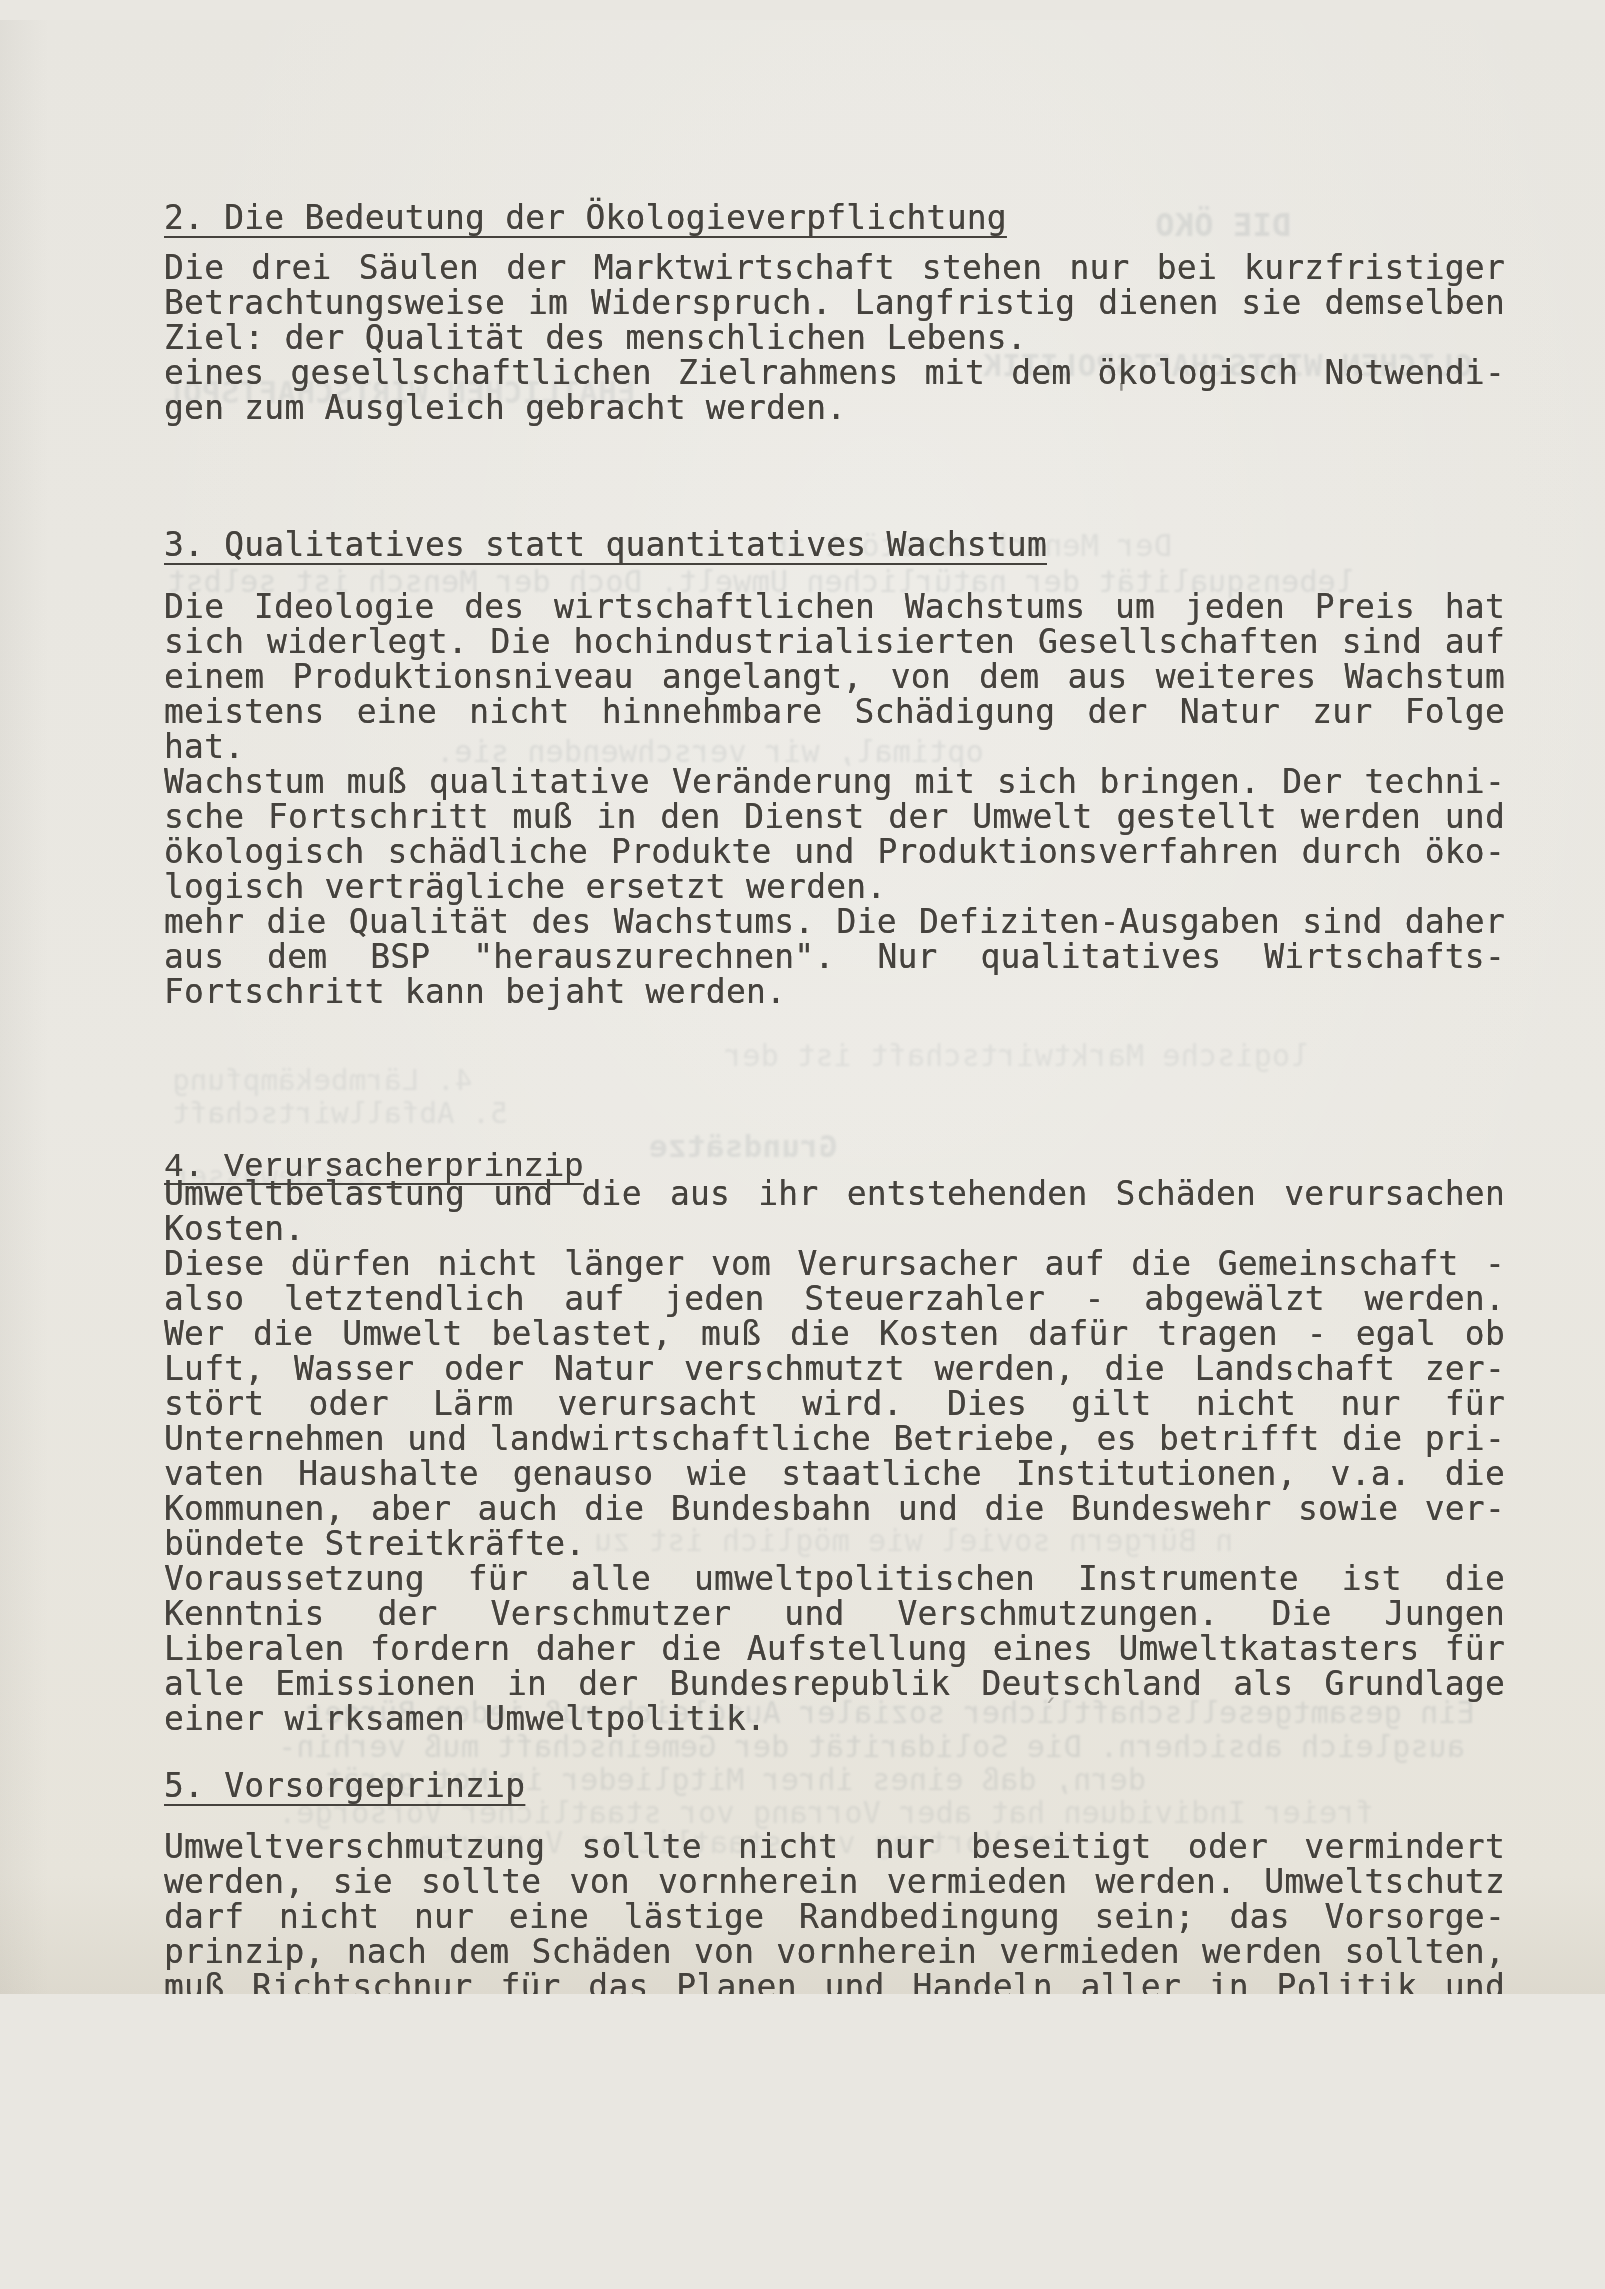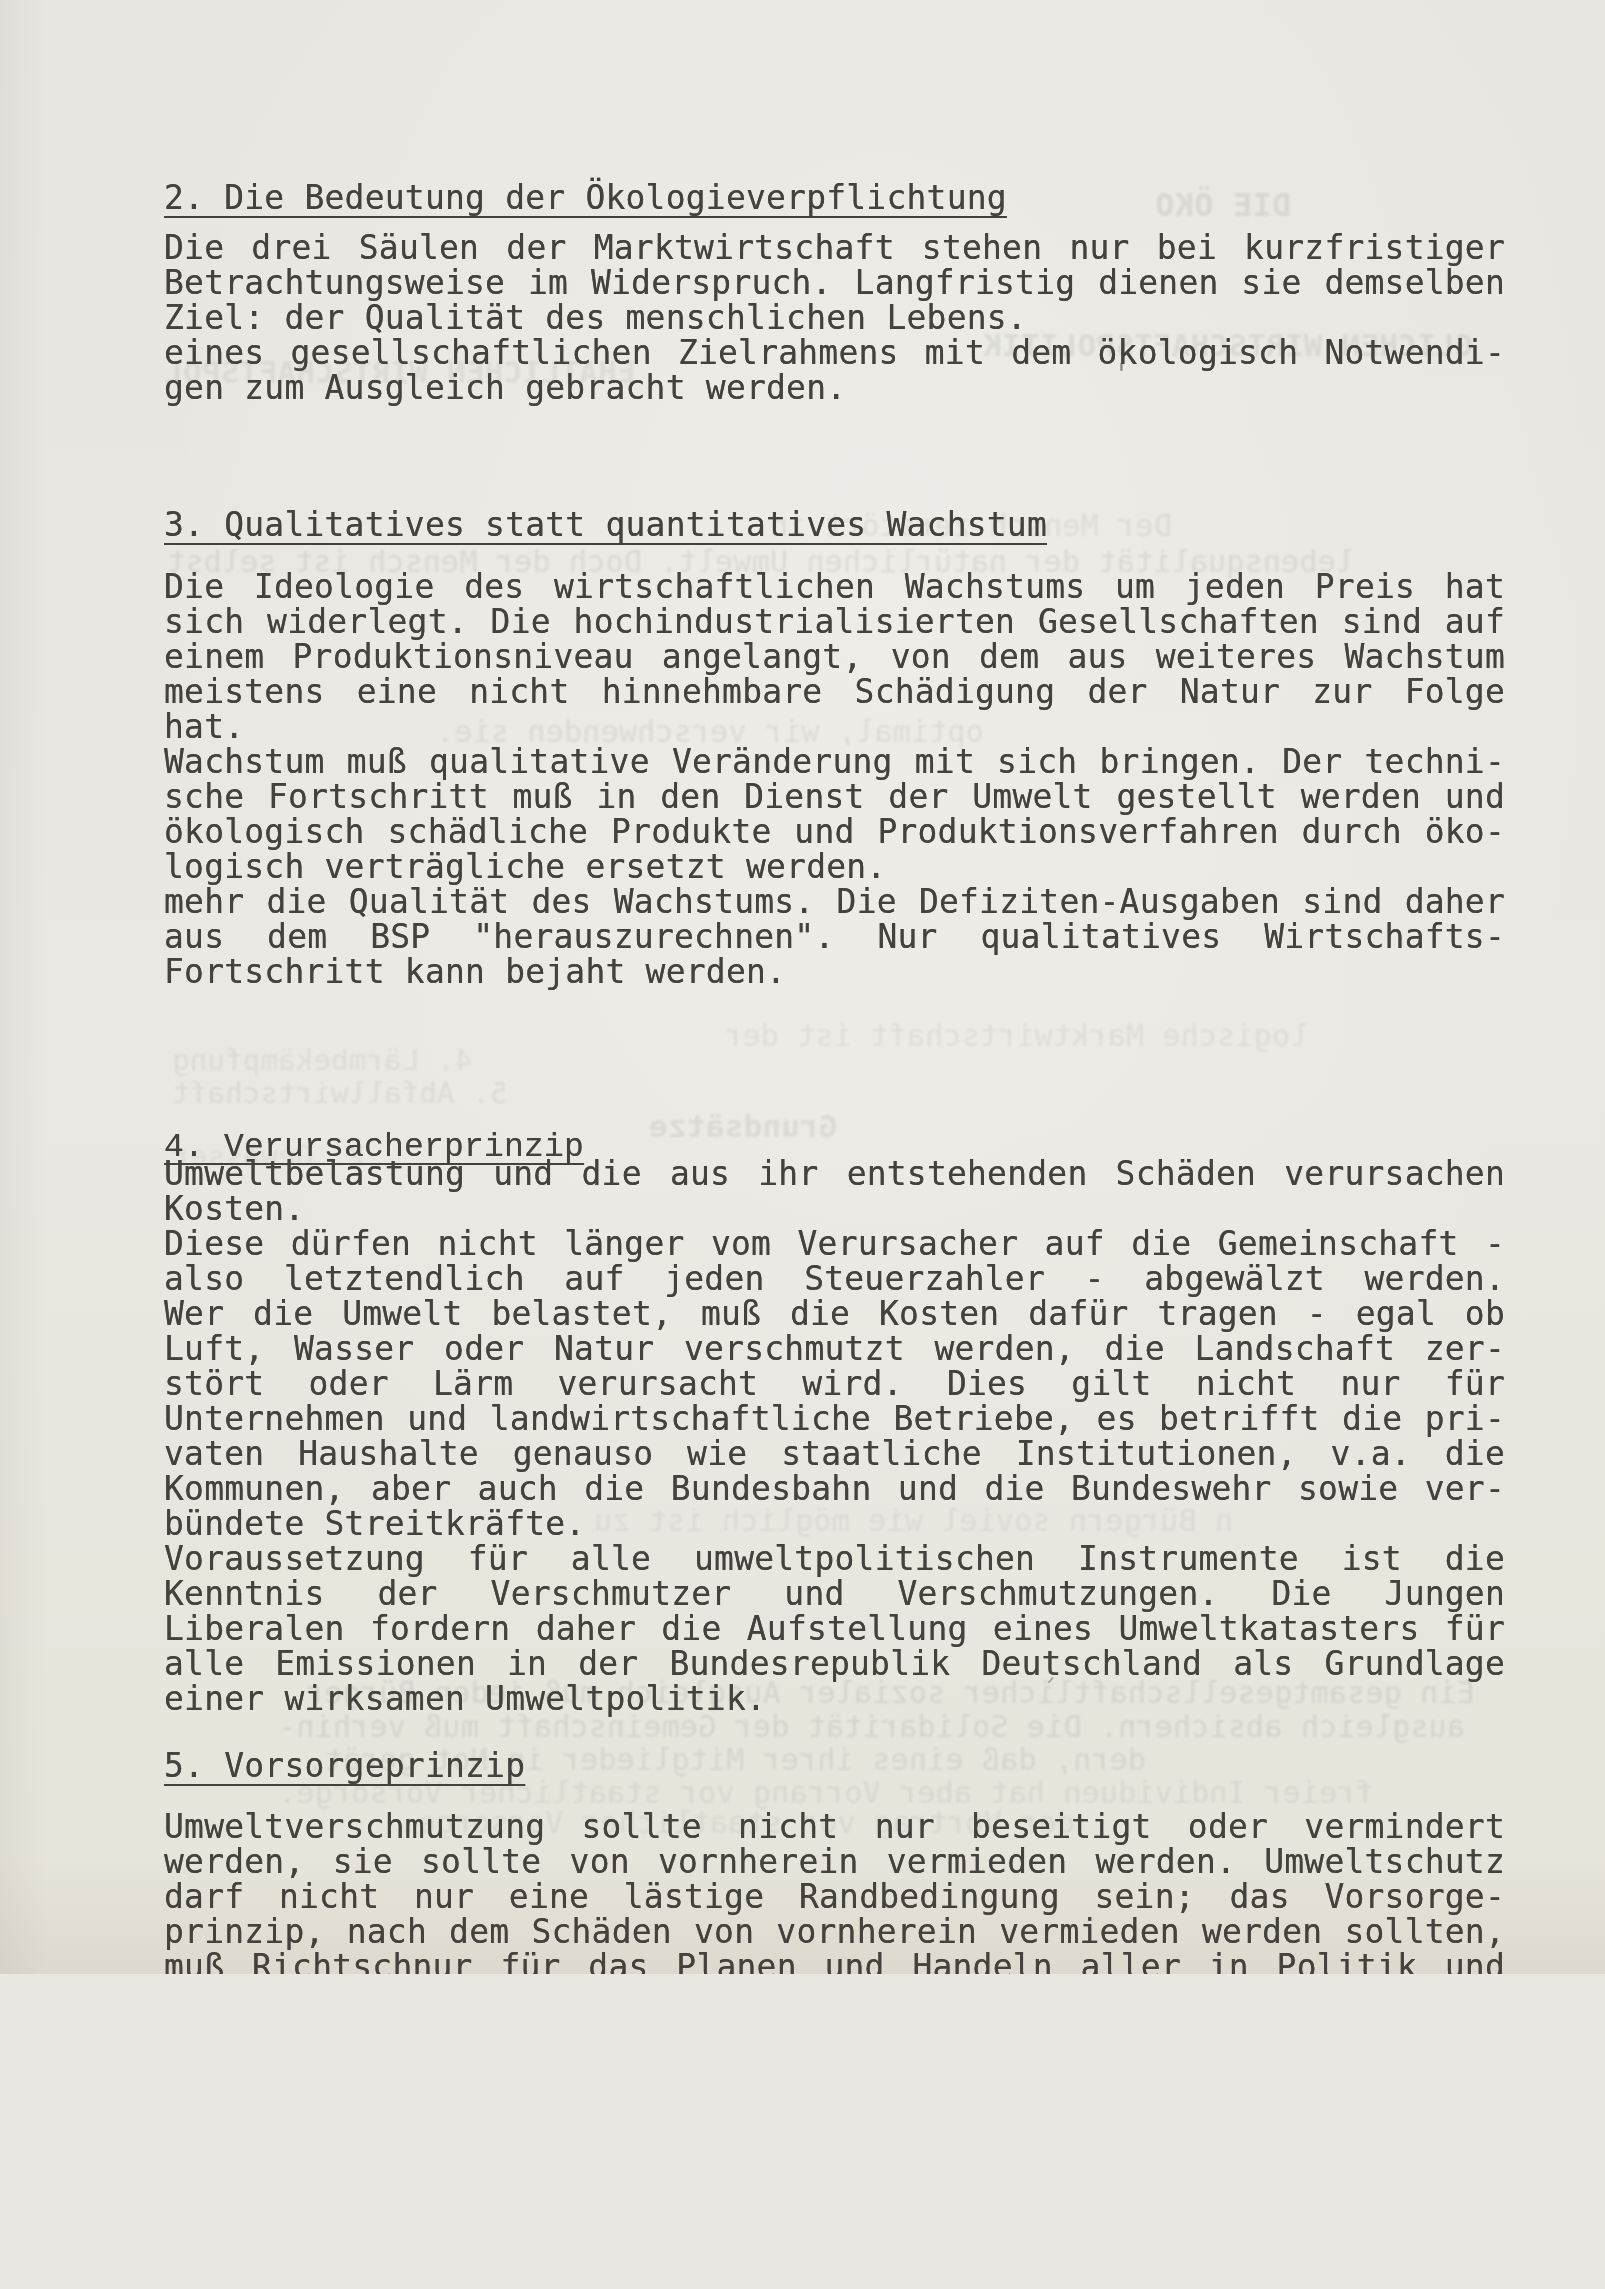--- a/index.html
+++ b/index.html
@@ -8,20 +8,21 @@
     background:#e9e7e1;
     font-family:"DejaVu Sans Mono","Liberation Mono",monospace;
     overflow:hidden;
   }
   .page{
     position:relative;width:1606px;height:1974px;overflow:hidden;
     background:
       radial-gradient(ellipse at 55% 30%, rgba(255,255,255,0.22), rgba(255,255,255,0) 62%),
       linear-gradient(90deg, rgba(110,105,95,0.07), rgba(110,105,95,0) 3%),
       linear-gradient(180deg, #e8e6e0 0%, #eae8e2 55%, #e7e4db 94%, #ddd9ce 100%);
+    margin-top: 20px;
   }
   .heading{
     position:absolute;left:164px;
     font-size:33px;line-height:37px;color:#45423d;
     white-space:pre;letter-spacing:0.2px;
     text-decoration:underline;text-decoration-thickness:2.3px;text-underline-offset:6.5px;
     text-shadow:0 0 0.6px rgba(60,57,52,0.75);
   }
   .bodyblock{
     position:absolute;left:164px;width:1341px;

